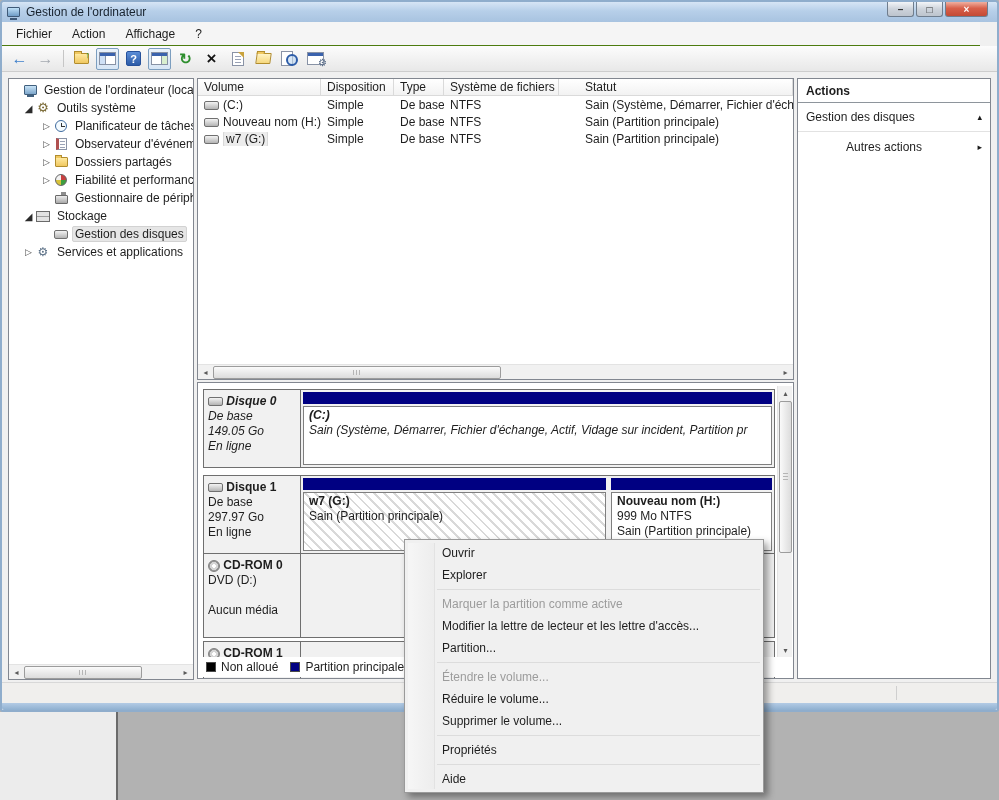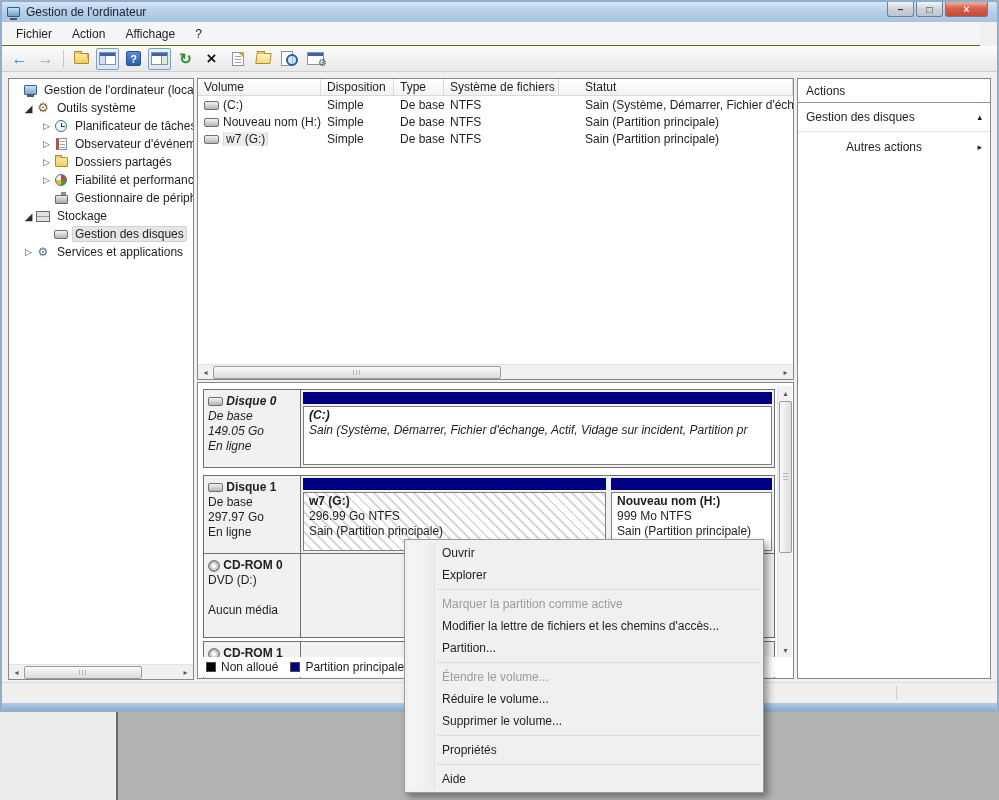--- a/index.html
+++ b/index.html
@@ -116,21 +116,21 @@
   .pbody { flex:1; margin-top:2px; border:1px solid #7f7f7f; background:#fff; padding:1px 5px; overflow:hidden; white-space:nowrap; }
   .pbody.hatched { background:repeating-linear-gradient(45deg, #ffffff 0 5px, #d9d9d9 5px 7px); }
   .pline { line-height:15px; height:15px; }
   .pname { font-weight:bold; }
   .legendbar { position:absolute; left:1px; bottom:1px; width:578px; height:20px; background:#fff; display:flex; align-items:center; padding-left:7px; z-index:5; }
   .lg-sq { width:10px; height:10px; border:1px solid #4a4a4a; margin-right:5px; }
   .lg-lbl { margin-right:12px; }
 
   
   #actions-pane { left:797px; top:78px; width:194px; height:601px; }
-  .actions-title { font-weight:normal; padding:5px 8px 4px 8px; border-bottom:1px solid #8e959c; }
+  .actions-title { font-weight:bold; padding:5px 8px 4px 8px; border-bottom:1px solid #8e959c; }
   .action-group { display:flex; justify-content:space-between; align-items:center; padding:7px 8px; border-bottom:1px solid #e2e2e2; }
   .action-sub { display:flex; justify-content:space-between; align-items:center; padding:8px 8px 8px 48px; }
   .a-arrow { font-size:9px; color:#1a1a1a; }
 
   .statusbar { position:absolute; left:2px; top:682px; width:995px; height:21px; background:#f0efed; border-top:1px solid #d8d8d8; }
   .status-div { position:absolute; left:894px; top:3px; width:1px; height:14px; background:#cfcfcf; }
   .bottom-band { position:absolute; left:2px; top:703px; width:995px; height:7px; background:linear-gradient(#b3cbe5,#8fb0d0); border-radius:0 0 2px 2px; }
 
   
   #ctx { position:absolute; left:404px; top:539px; width:360px; background:#f0f0f0; border:1px solid #9a9a9a;
@@ -349,21 +349,20 @@
         <div class="dline"><span class="ico-drive"></span> <span class="dname">Disque 1</span></div>
         <div class="dline">De base</div>
         <div class="dline">297.97 Go</div>
         <div class="dline">En ligne</div>
       </div>
       <div class="dzone">
         <div class="part" style="flex:0 0 303px;">
           <div class="pstrip" style="background: rgb(0, 0, 130);"></div>
           <div class="pbody hatched">
             <div class="pline pname">w7  (G:)</div>
-            <div class="pline">296.99 Go NTFS</div>
             <div class="pline">Sain (Partition principale)</div>
           </div>
         </div>
         <div class="part" style="flex:1;">
           <div class="pstrip" style="background: rgb(0, 0, 130);"></div>
           <div class="pbody">
             <div class="pline pname">Nouveau nom  (H:)</div>
             <div class="pline">999 Mo NTFS</div>
             <div class="pline">Sain (Partition principale)</div>
           </div>
@@ -417,21 +416,21 @@
   <div class="statusbar">
     <span class="status-div"></span>
   </div>
   <div class="bottom-band"></div>
 
   <div id="ctx">
     <div class="ctx-item">Ouvrir</div>
     <div class="ctx-item">Explorer</div>
     <div class="ctx-sep"></div>
     <div class="ctx-item disabled">Marquer la partition comme active</div>
-    <div class="ctx-item">Modifier la lettre de fichiers et les chemins d'accès...</div>
+    <div class="ctx-item">Modifier la lettre de lecteur et les lettre d'accès...</div>
     <div class="ctx-item">Partition...</div>
     <div class="ctx-sep"></div>
     <div class="ctx-item disabled">Étendre le volume...</div>
     <div class="ctx-item">Réduire le volume...</div>
     <div class="ctx-item">Supprimer le volume...</div>
     <div class="ctx-sep"></div>
     <div class="ctx-item">Propriétés</div>
     <div class="ctx-sep"></div>
     <div class="ctx-item">Aide</div>
   </div>

